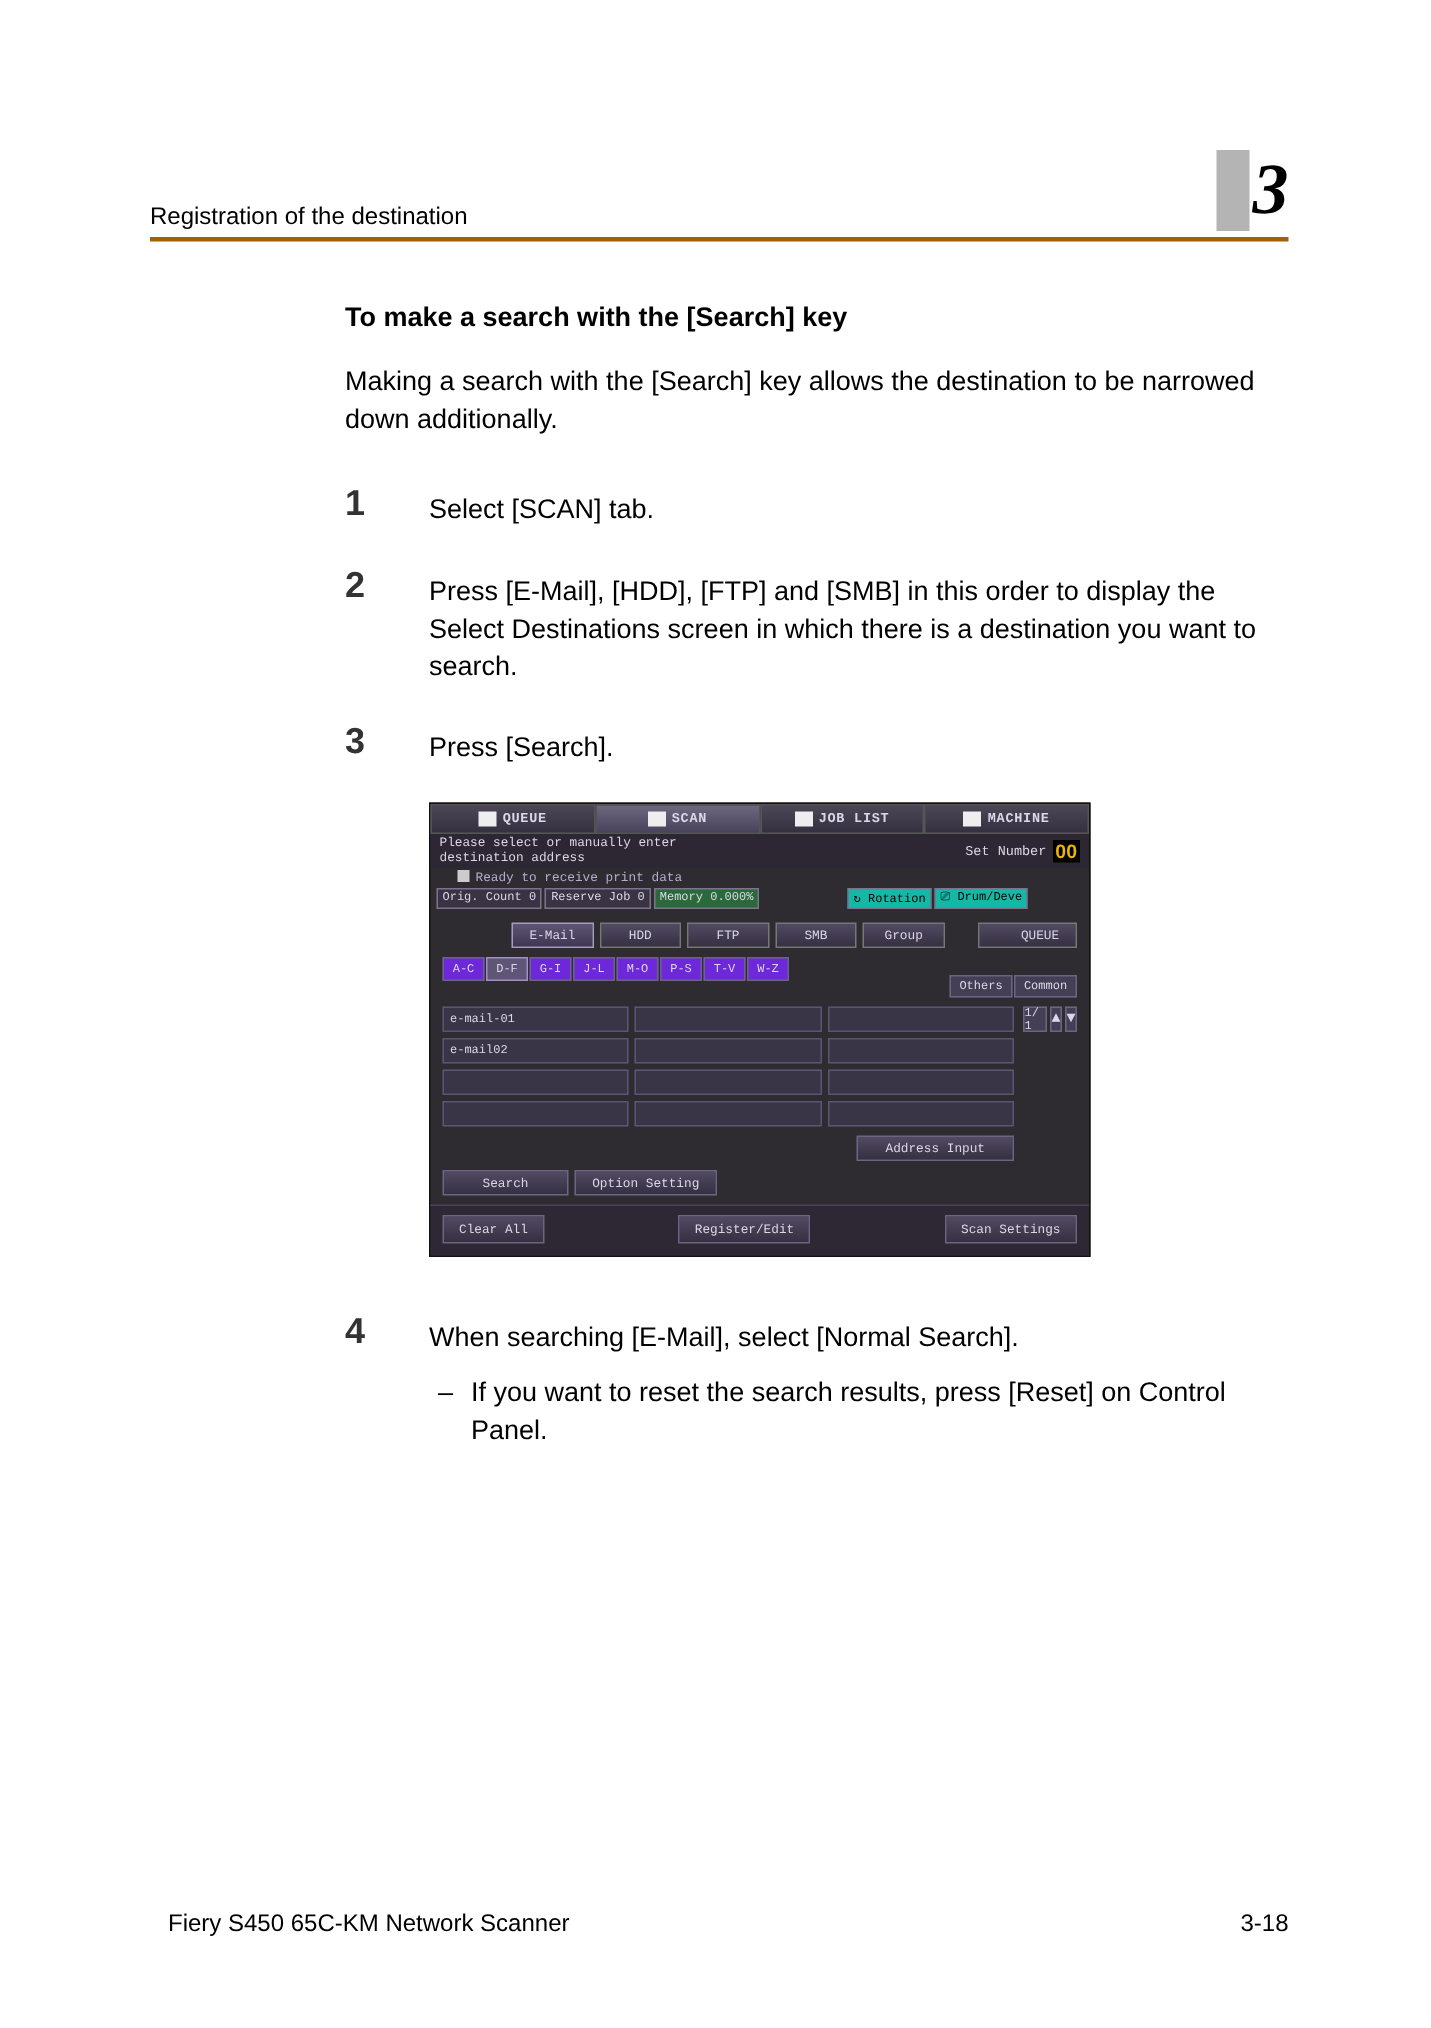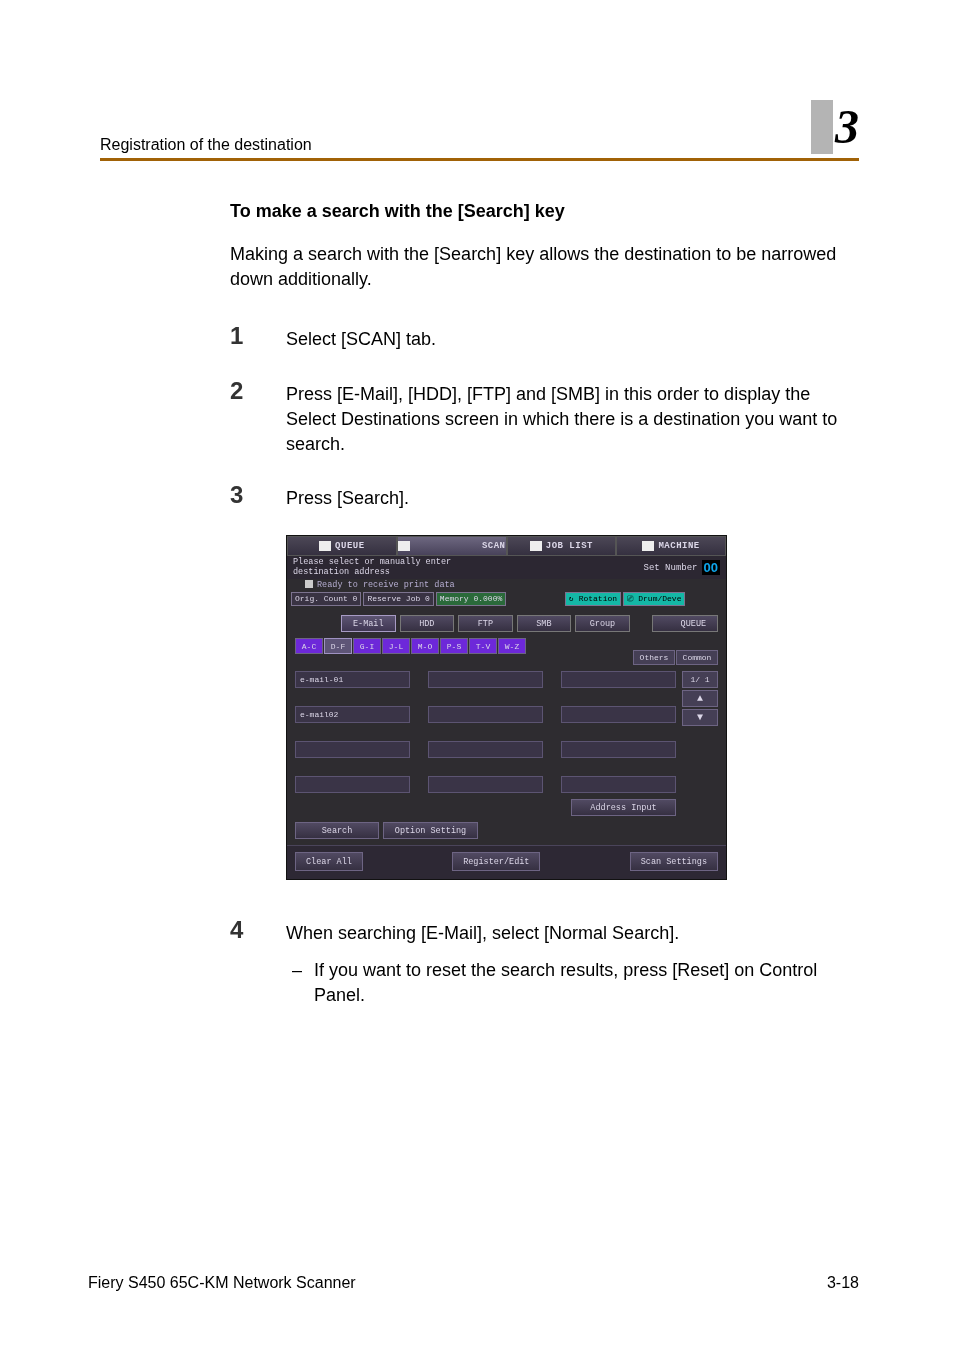--- a/index.html
+++ b/index.html
@@ -12,55 +12,55 @@
     .chapter-num { font-size: 48px; font-weight: bold; font-style: italic; font-family: Georgia, 'Times New Roman', serif; line-height: 1; }
     .content { padding-left: 130px; }
     .section-title { font-size: 18px; font-weight: bold; margin-bottom: 20px; }
     .para { font-size: 18px; line-height: 1.4; margin-bottom: 30px; }
     .step { display: flex; margin-bottom: 24px; }
     .step-num { font-size: 24px; font-weight: bold; font-family: Arial, sans-serif; width: 56px; flex-shrink: 0; color: #333; }
     .step-text { font-size: 18px; line-height: 1.4; padding-top: 5px; }
     .bullet { display: flex; margin-top: 12px; }
     .bullet-mark { width: 28px; flex-shrink: 0; text-align: left; padding-left: 6px; }
     .screenshot { margin: 10px 0 36px 56px; }
-    .footer-row { position: absolute; bottom: 60px; left: 88px; right: 95px; display: flex; justify-content: space-between; font-size: 16px; border-top: 0px; }
+    .footer-row { position: absolute; bottom: 60px; left: 112px; right: 95px; display: flex; justify-content: space-between; font-size: 16px; border-top: 0px; }
 
     
     .scr { width: 441px; background: #2e2c30; border: 1px solid #111; font-family: 'Courier New', monospace; font-size: 9px; color: #dcd7e8; }
     .toptabs { display: flex; height: 20px; background: #3f3b47; }
     .toptab { flex: 1; display: flex; align-items: center; justify-content: center; gap: 4px; border: 1px solid #555; background: linear-gradient(#4c4756 0%, #353040 100%); font-weight: bold; font-size: 9px; letter-spacing: 0.5px; }
-    .toptab.active { background: linear-gradient(#6d6780 0%, #48425a 100%); justify-content: space-between; }
+    .toptab.active { background: linear-gradient(#6d6780 0%, #48425a 100%); }
     .toptab .ticon { width: 12px; height: 10px; background: #eee; display: inline-block; }
     .msgbar { display: flex; align-items: center; padding: 2px 6px; background: #2c2732; }
     .msgbar .msg { flex: 1; font-size: 8.5px; line-height: 1.1; }
     .setnum { font-size: 9px; margin-right: 4px; }
-    .setnum-val { font-family: Arial; background: #000; color: #0ea5e9; padding: 0 2px; font-size: 13px; font-weight: bold; text-align: right; }
+    .setnum-val { font-family: Arial; background: #000; color: #eab308; padding: 0 2px; font-size: 13px; font-weight: bold; text-align: right; }
     .readybar { font-size: 8.5px; padding: 0 6px 2px 18px; color: #b5add0; }
     .readybar .picon { display: inline-block; width: 8px; height: 8px; background: #ccc; margin-right: 4px; position: relative; top: 1px; }
     .statbar { display: flex; gap: 2px; padding: 0 4px 3px 4px; font-size: 8px; }
     .stat { border: 1px solid #7c738f; padding: 1px 3px; background: #393343; white-space: nowrap; }
     .stat.green { background: #2a6a3a; }
     .stat.whitebox { background: #14b8a6; color: #000; }
 
     .midtabs { display: flex; gap: 4px; padding: 6px 8px; margin-left: 46px; }
     .mbtn { flex: 1; height: 17px; display: flex; align-items: center; justify-content: center; border: 1px solid #777; background: linear-gradient(#514a62, #363042); font-size: 8.5px; }
     .mbtn.sel { background: linear-gradient(#5d5573, #3f3652); border: 1px solid #a79bc4; }
     .mbtn.queue { flex: 0.9; padding-left: 17px; }
 
     .alpharow { display: flex; gap: 0; padding: 0 8px; align-items: flex-start; }
     .abtns { display: flex; gap: 1px; }
     .abtn { width: 28px; height: 16px; border: 1px solid #6d6483; background: #6d28d9; font-size: 8px; display: flex; align-items: center; justify-content: center; }
     .abtn.sel { background: #5e5577; border-color: #9f92c2; }
     .alphaspacer { flex: 1; }
     .sbtn { width: 42px; height: 15px; border: 1px solid #6d6483; background: #453f55; font-size: 8px; display: flex; align-items: center; justify-content: center; }
 
     .gridarea { display: flex; padding: 6px 8px 4px 8px; gap: 6px; }
-    .dgrid { flex: 1; display: grid; grid-template-columns: 1fr 1fr 1fr; grid-auto-rows: 17px; gap: 18px; }
+    .dgrid { flex: 1; display: grid; grid-template-columns: 1fr 1fr 1fr; grid-auto-rows: 17px; gap: 4px; }
     .dcell { border: 1px solid #5c5472; background: #3a3447; font-size: 8px; display: flex; align-items: center; padding-left: 4px; }
-    .pager { width: 36px; display: flex; flex-direction: column; gap: 2px; }
+    .pager { width: 36px; display: flex; gap: 2px; }
     .pagebox { height: 17px; border: 1px solid #6d6483; background: #453f55; font-size: 8px; display: flex; align-items: center; justify-content: center; }
     .arrow { font-size: 10px; line-height: 1; }
 
     .addrrow { display: flex; justify-content: flex-end; padding: 2px 50px 2px 8px; }
     .addrbtn { width: 105px; height: 17px; border: 1px solid #6d6483; background: linear-gradient(#514a62, #363042); font-size: 8.5px; display: flex; align-items: center; justify-content: center; }
 
     .searchrow { display: flex; gap: 4px; padding: 4px 8px 6px 8px; }
     .schbtn { width: 84px; height: 17px; border: 1px solid #6d6483; background: linear-gradient(#514a62, #363042); font-size: 8.5px; display: flex; align-items: center; justify-content: center; }
 
     .botrow { display: flex; padding: 6px 8px 8px 8px; gap: 8px; border-top: 1px solid #4a445a; background: #2d2834; align-items: center; }

